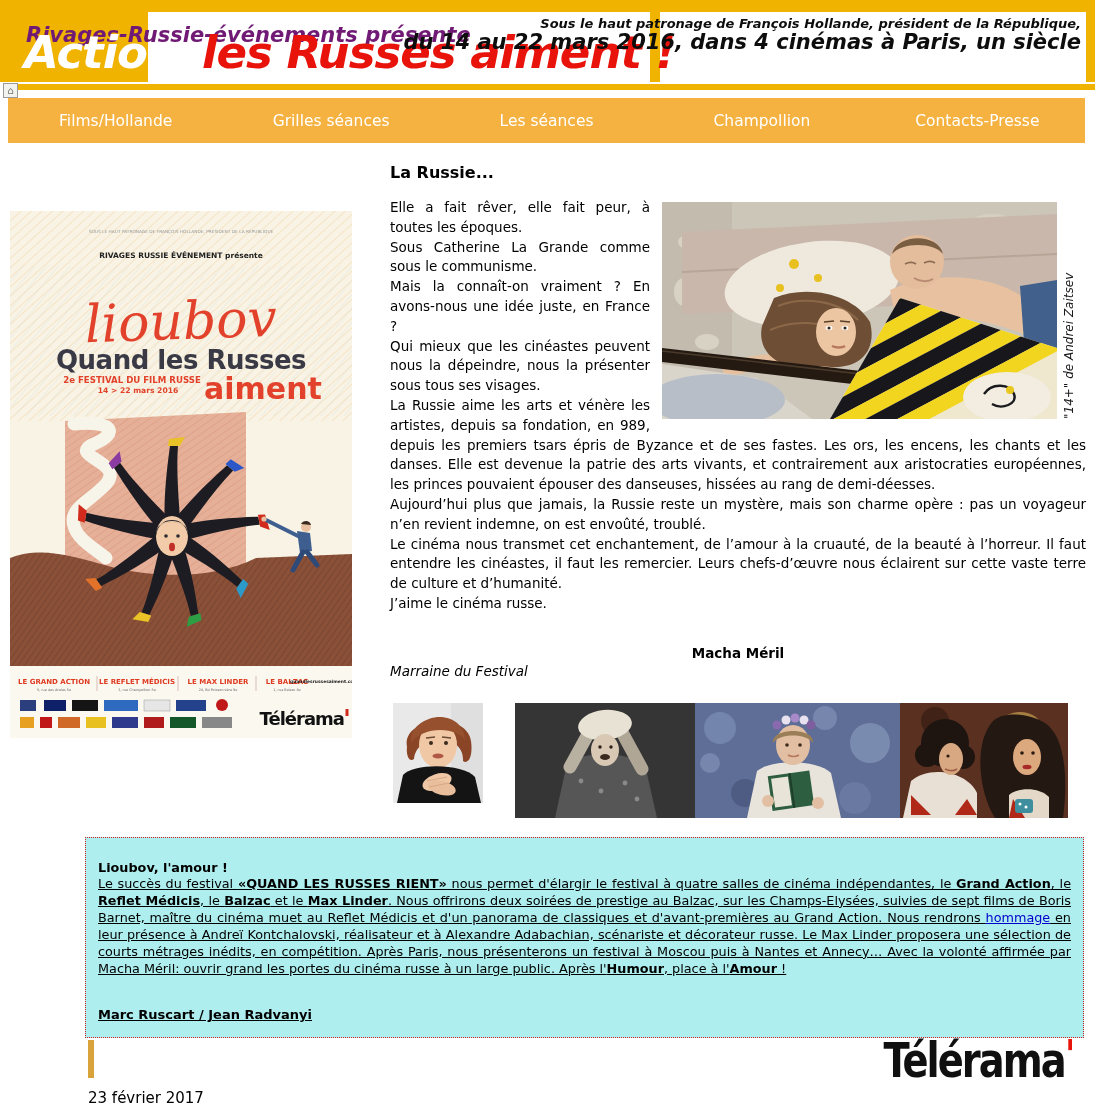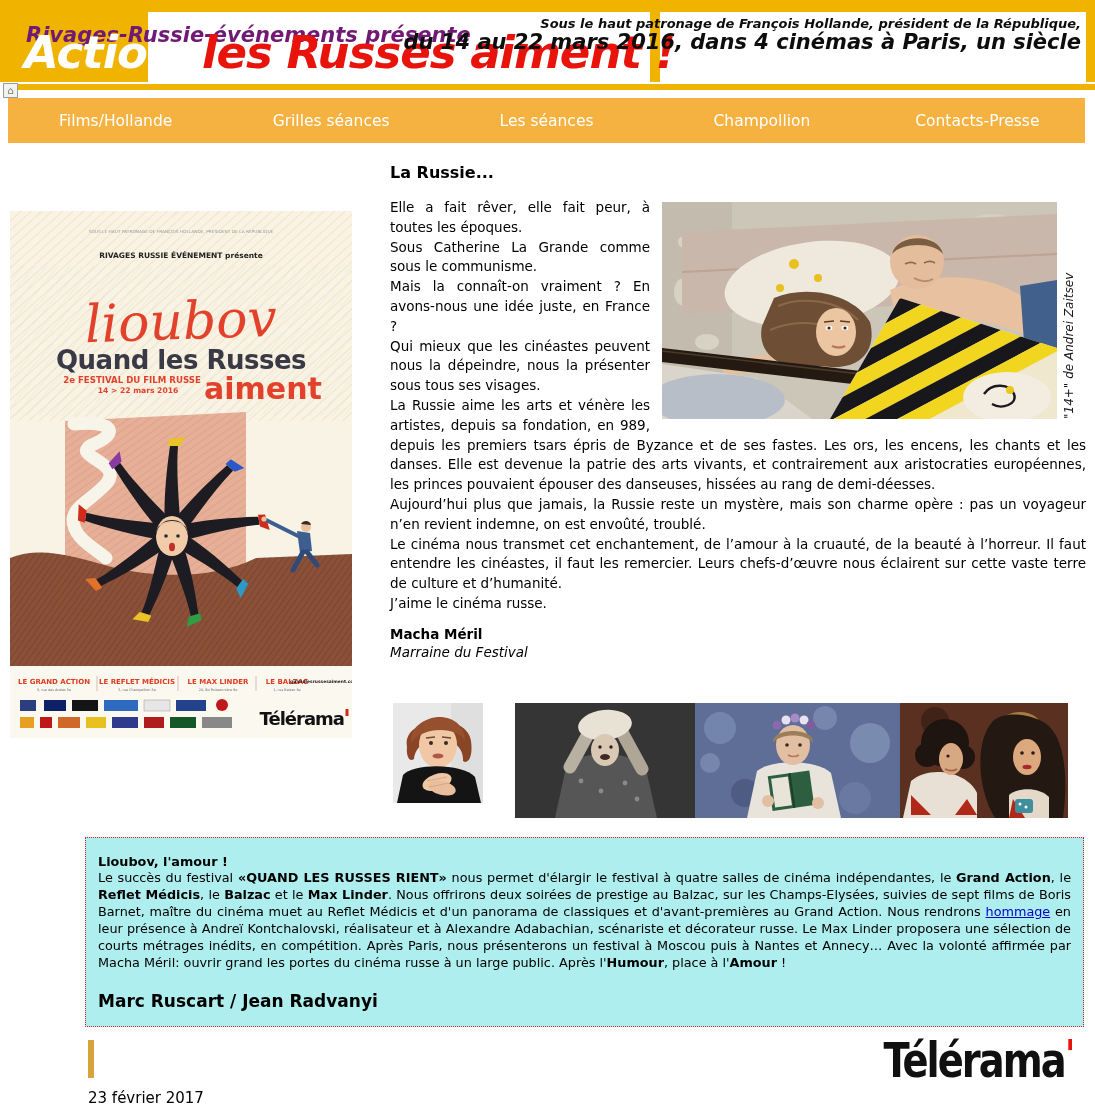--- a/index.html
+++ b/index.html
@@ -28,34 +28,34 @@
   
   .poster { position:absolute; left:10px; top:163px; width:390px; height:527px;margin-top:48px; }
 
   
   .article { position:absolute; left:390px; top:163px; width:696px; }
   .article h1 { font-size:16px; font-weight:bold; margin:0 0 16px 0; }
   .still-block { float:right; width:424px; margin:4px 0 10px 12px; display:flex; }
   .still-caption { writing-mode:vertical-rl; transform:rotate(180deg); font-size:12px; font-style:italic;
                    color:#1a1a1a; line-height:24px; white-space:nowrap; height:217px; }
   .para { font-size:13.5px; line-height:19.8px; text-align:justify; }
-  .sig-name { font-weight:bold; font-size:13.5px; margin-top:12px; }
+  .sig-name { font-weight:bold; font-size:13.5px; margin-top:31px;text-align:center; }
   .sig-role { font-style:italic; font-size:13.5px; margin-top:2px; }
 
   .portrait { position:absolute; left:393px; top:703px; }
   .stills-strip { position:absolute; left:515px; top:703px; }
 
   
   .info-box { position:absolute; left:85px; top:837px; width:999px; box-sizing:border-box; background:#AFEEEE;
-              border:1px dotted #D02020; padding:15px 12px 15px 12px; }
+              border:1px dotted #D02020; padding:21px 12px 15px 12px; }
   .info-title { font-weight:bold; font-size:12.8px; line-height:17px; }
-  .info-para { font-size:12.8px; line-height:16.9px; text-align:justify; }
+  .info-para { font-size:12.8px; line-height:16.9px; text-align:justify;text-decoration:underline; }
   .info-para .b { font-weight:bold; }
   .info-para a.link { color:#0000CC; text-decoration:underline; cursor:pointer; }
-  .info-sig { font-weight:bold; font-size:17px; margin-top:20px; }
+  .info-sig { font-weight:bold; font-size:13px; margin-top:30px;text-decoration:underline; }
 
   
   .footer-bar { position:absolute; left:88px; top:1040px; width:6px; height:38px; background:#D9A33C; }
   .telerama { position:absolute; right:22px; top:1032px; font-weight:bold; color:#101010; font-size:48px;
               letter-spacing:-2.5px; transform:scaleX(.8); transform-origin:100% 50%; white-space:nowrap; }
   .telerama .mark { color:#E8130B; font-size:40px; vertical-align:top; margin-left:1px; }
   .date-line { position:absolute; left:88px; top:1089px; font-size:15px; }
 </style>
 </head>
 <body>

